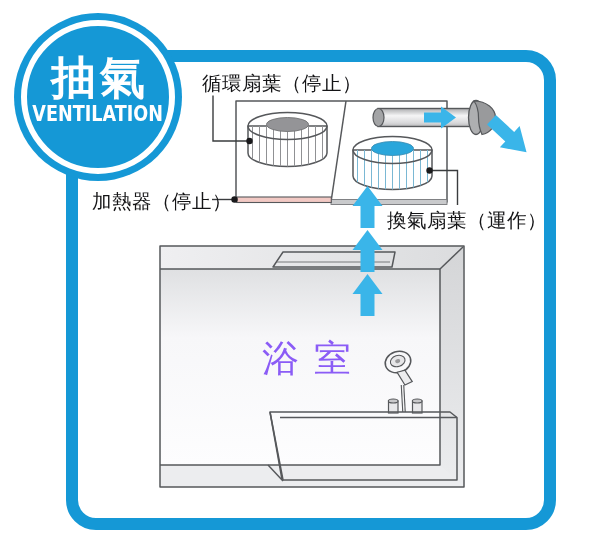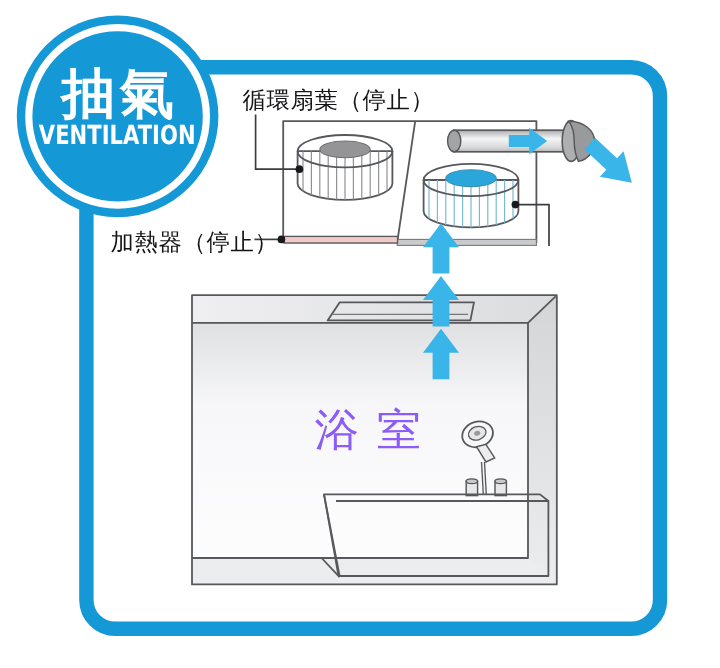--- a/index.html
+++ b/index.html
@@ -188,15 +188,16 @@
 
   <div class="badge">
     <div class="badge-inner">
       <div class="badge-zh">抽氣</div>
       <div class="badge-en">VENTILATION</div>
     </div>
   </div>
 
   <div class="lbl lbl-heater">加熱器（停止）</div>
   <div class="lbl lbl-circ">循環扇葉（停止）</div>
+  <div class="lbl lbl-exhaust">換氣扇葉（運作）</div>
   <div class="lbl lbl-room">浴室</div>
 
 </div>
 
 </body></html>

